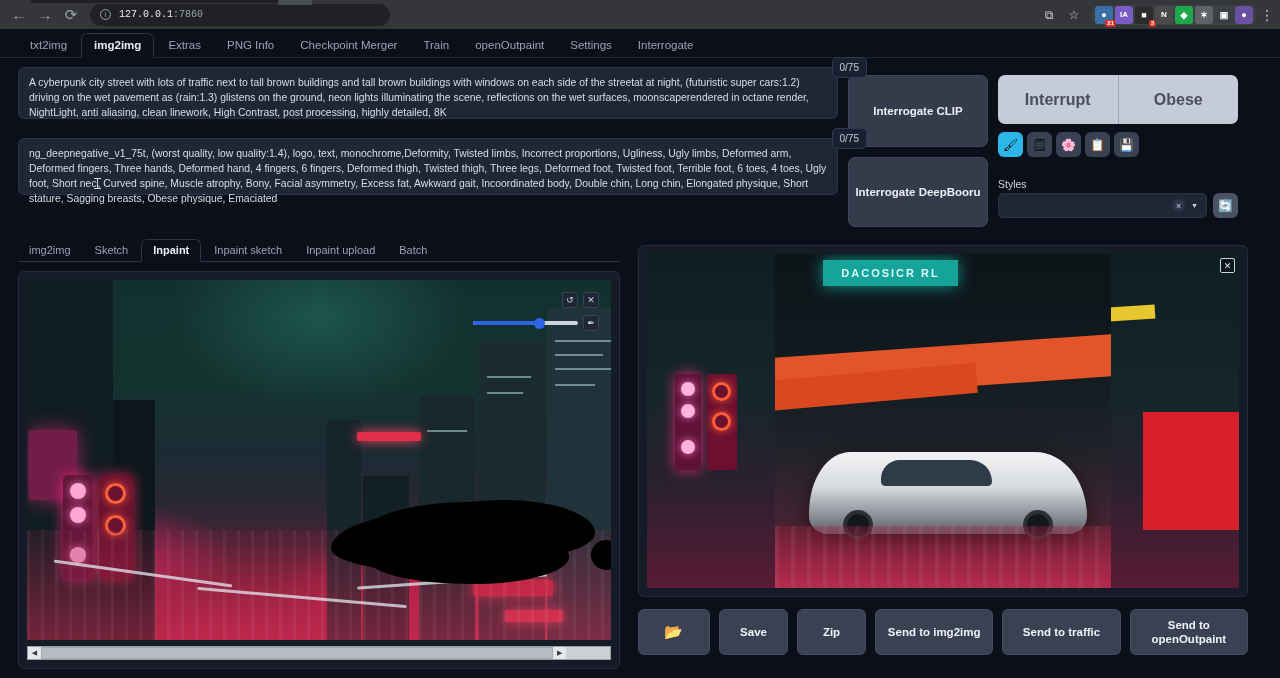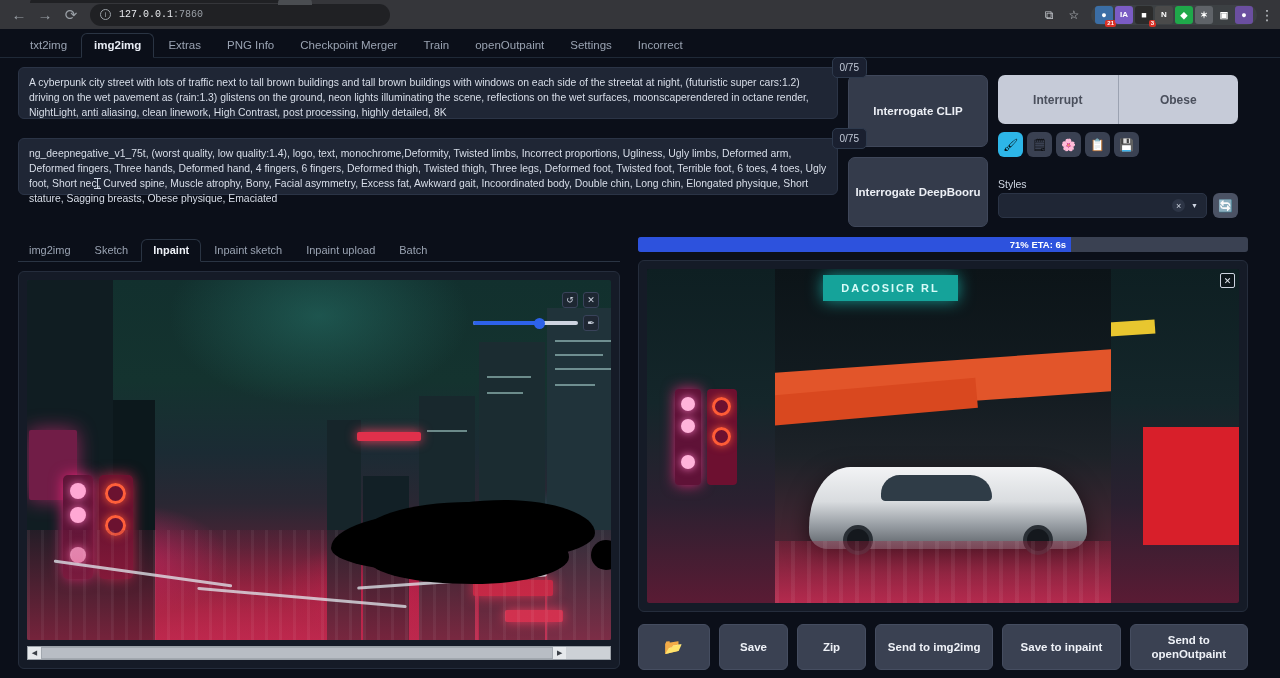--- a/index.html
+++ b/index.html
@@ -127,21 +127,21 @@
   #btn-booru { height: 70px; margin-top: 10px; }
 
   
   #gen-col { width: 240px; flex: 0 0 auto; padding-top: 8px; }
   #interrupt-skip {
     display: flex; height: 49px; background: #c6cbd8;
     border-radius: 7px; overflow: hidden;
   }
   #interrupt-skip > div {
     flex: 1; display: flex; align-items: center; justify-content: center;
-    font-size: 12px; color: #4a4f5c; font-weight: bold;
+    font-size: 16px; color: #4a4f5c; font-weight: bold;
   }
   #interrupt-skip > div:first-child { border-right: 1px solid #9ba2b1; }
   #tool-icons { display: flex; gap: 4px; margin-top: 8px; }
   .tool-ico {
     width: 25px; height: 25px; border-radius: 6px; background: #3a4152;
     display: flex; align-items: center; justify-content: center;
     font-size: 12px; line-height: 1;
   }
   .tool-ico.sel { background: #2db6e8; }
   #styles-label { font-size: 10.5px; color: #cfd6e2; margin-top: 21px; }
@@ -438,21 +438,21 @@
 
   <div id="top-tabs">
     <div class="ttab">txt2img</div>
     <div class="ttab active">img2img</div>
     <div class="ttab">Extras</div>
     <div class="ttab">PNG Info</div>
     <div class="ttab">Checkpoint Merger</div>
     <div class="ttab">Train</div>
     <div class="ttab">openOutpaint</div>
     <div class="ttab">Settings</div>
-    <div class="ttab">Incorrect</div>
+    <div class="ttab">Interrogate</div>
   </div>
 
   <div id="prompt-region">
 
     <div id="prompt-col">
       <div class="prompt-box" id="pos-prompt">
         <span>A cyberpunk city street with lots of traffic next to tall brown buildings and tall brown buildings with windows on each side of the streetat at night, (futuristic super cars:1.2) driving on the wet pavement as (rain:1.3) glistens on the ground, neon lights illuminating the scene, reflections on the wet surfaces, moonscaperendered in octane render, NightLight, anti aliasing, clean linework, High Contrast, post processing, highly detailed, 8K</span>
         <div class="token-counter">0/75</div>
       </div>
 
@@ -561,24 +561,20 @@
         <div id="h-scroll">
           <div class="arrow">◀</div>
           <div class="thumb"></div>
           <div class="arrow">▶</div>
         </div>
       </div>
 
     </div>
 
     <div id="right-pane">
-      <div id="progress-outer">
-        <div id="progress-fill" style="width: 71%;"></div>
-        <div id="progress-text" style="right: 29%;">71% ETA: 6s</div>
-      </div>
 
       <div id="gallery-card">
         <div id="gallery-close">✕</div>
         <div id="gen-img">
           <div class="side l">
             <div id="gen-traffic">
               <span style="top:8px"></span>
                 <span style="top:30px"></span>
                 <span style="top:66px"></span>
             </div>
@@ -603,18 +599,18 @@
             <div id="gen-road"></div>
           </div>
         </div>
       </div>
 
       <div id="action-row">
         <div class="act-btn" id="btn-folder">📂</div>
         <div class="act-btn" id="btn-save">Save</div>
         <div class="act-btn" id="btn-zip">Zip</div>
         <div class="act-btn wide">Send to img2img</div>
-        <div class="act-btn wide">Save to inpaint</div>
+        <div class="act-btn wide">Send to traffic</div>
         <div class="act-btn wide">Send to openOutpaint</div>
       </div>
     </div>
   </div>
 </div>
 
 </body></html>

